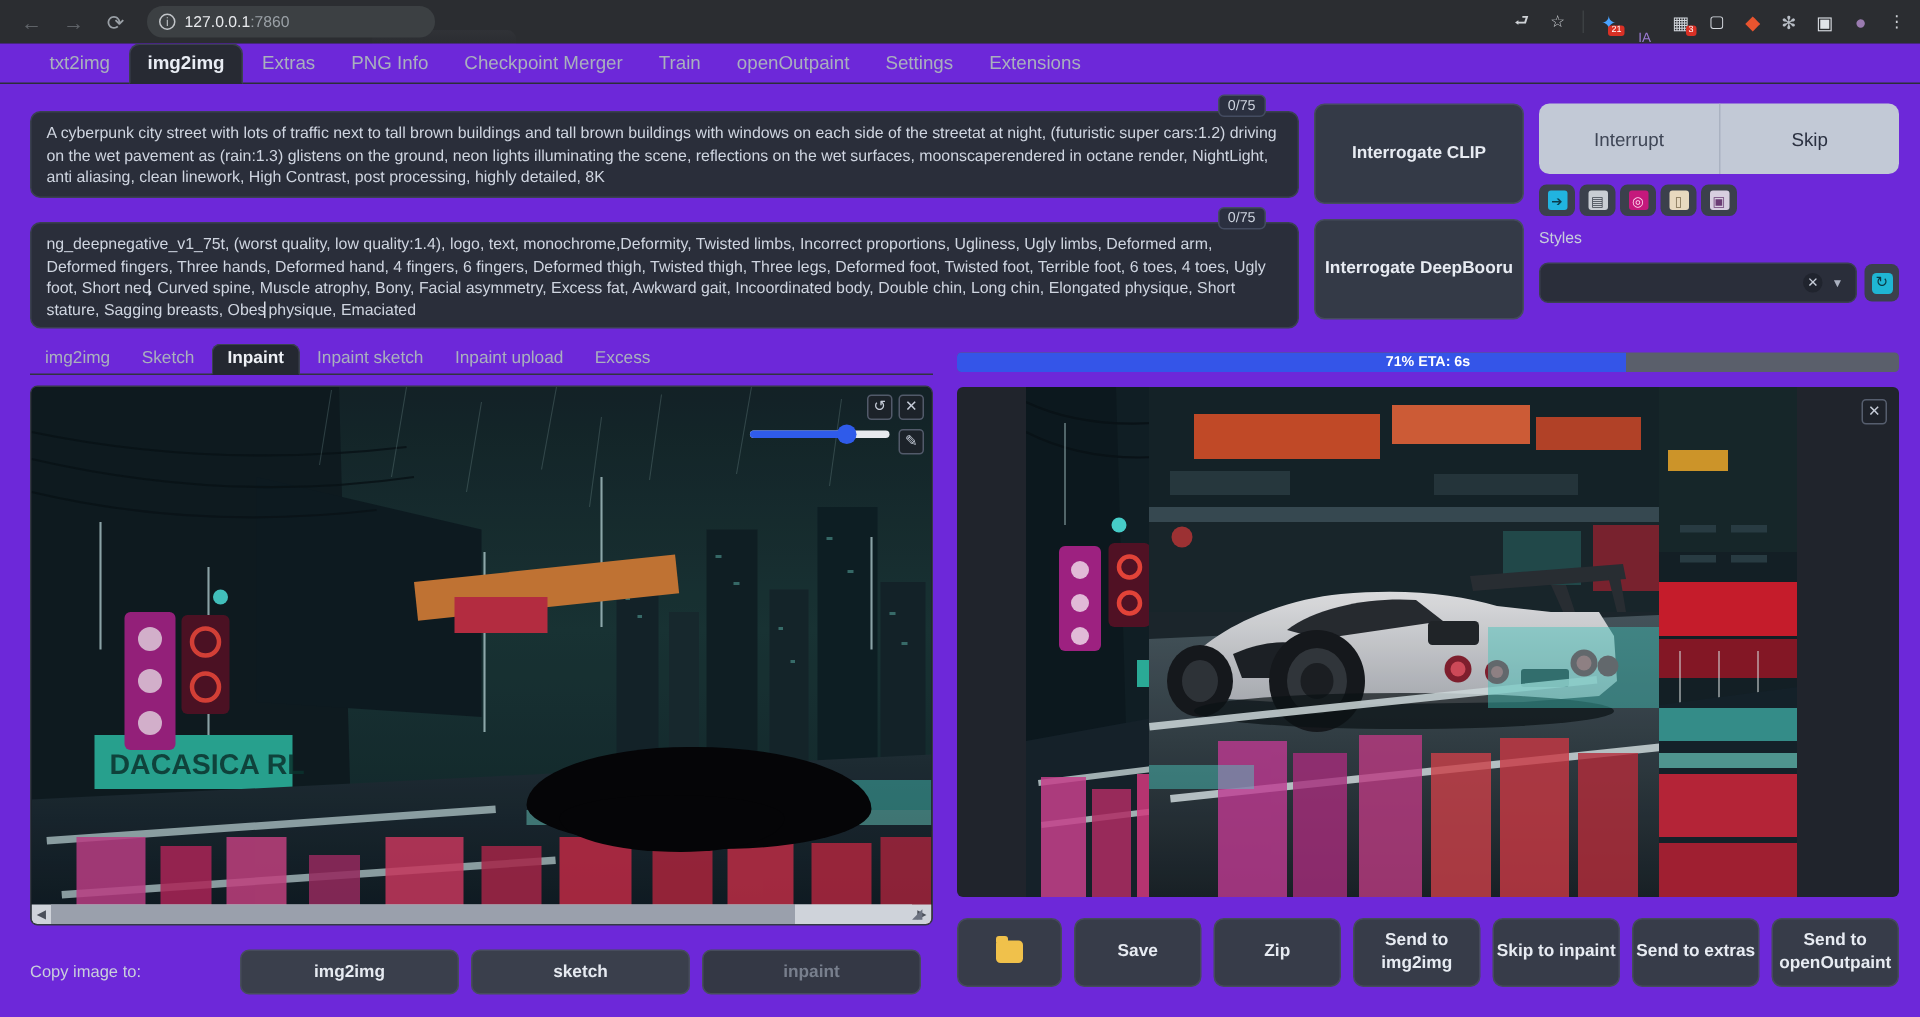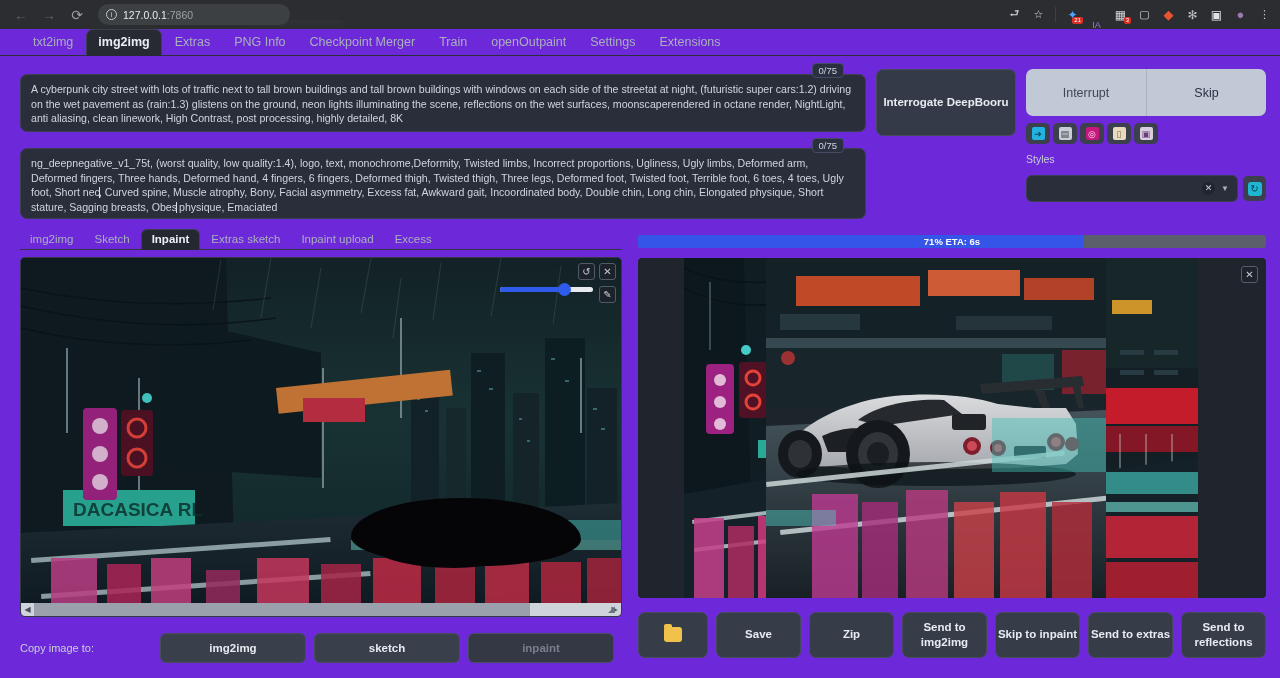--- a/index.html
+++ b/index.html
@@ -464,20 +464,21 @@
       </div>
 
       <div class="tok" style="top:74px;">0/75</div>
       <div class="prompt-box neg">
         <span>ng_deepnegative_v1_75t, (worst quality, low quality:1.4), logo, text, monochrome,Deformity, Twisted limbs, Incorrect proportions, Ugliness, Ugly limbs, Deformed arm, Deformed fingers, Three hands, Deformed hand, 4 fingers, 6 fingers, Deformed thigh, Twisted thigh, Three legs, Deformed foot, Twisted foot, Terrible foot, 6 toes, 4 toes, Ugly foot, Short nec</span><span class="caret"></span><span>, Curved spine, Muscle atrophy, Bony, Facial asymmetry, Excess fat, Awkward gait, Incoordinated body, Double chin, Long chin, Elongated physique, Short stature, Sagging breasts, Obes</span><span class="caret"></span><span> physique, Emaciated</span>
       </div>
     </div>
 
     <div class="ctrl-col">
       <div class="interrogate-col">
+        <div class="btn-interrogate">Interrogate CLIP</div>
         <div class="btn-interrogate">Interrogate DeepBooru</div>
       </div>
 
       <div class="gen-col">
         <div class="gen-row">
           <div class="gen-half">Interrupt</div>
           <div class="gen-half skip">Skip</div>
         </div>
 
         <div class="tool-row">
@@ -513,21 +514,21 @@
     </div>
   </div>
 
   <div class="main">
 
     <div class="left-pane">
       <div class="mode-tabs">
         <div class="mode-tab">img2img</div>
         <div class="mode-tab">Sketch</div>
         <div class="mode-tab active">Inpaint</div>
-        <div class="mode-tab">Extras sketch</div>
+        <div class="mode-tab">Inpaint sketch</div>
         <div class="mode-tab">Inpaint upload</div>
         <div class="mode-tab">Excess</div>
       </div>
 
       <div class="canvas-wrap">
         <svg class="city-art" viewBox="0 0 600 360" preserveAspectRatio="none">
           <defs>
             <linearGradient id="sky" x1="0" y1="0" x2="0" y2="1">
               <stop offset="0" stop-color="#16262a"></stop>
               <stop offset="0.45" stop-color="#1d3a3a"></stop>
@@ -826,17 +827,17 @@
 
       <div class="actions">
         <div class="act-btn folder">
           <span class="folder-ico"></span>
         </div>
         <div class="act-btn">Save</div>
         <div class="act-btn">Zip</div>
         <div class="act-btn">Send to img2img</div>
         <div class="act-btn">Skip to inpaint</div>
         <div class="act-btn">Send to extras</div>
-        <div class="act-btn">Send to reflections</div>
+        <div class="act-btn">Send to openOutpaint</div>
       </div>
     </div>
   </div>
 </div>
 
 </body></html>

